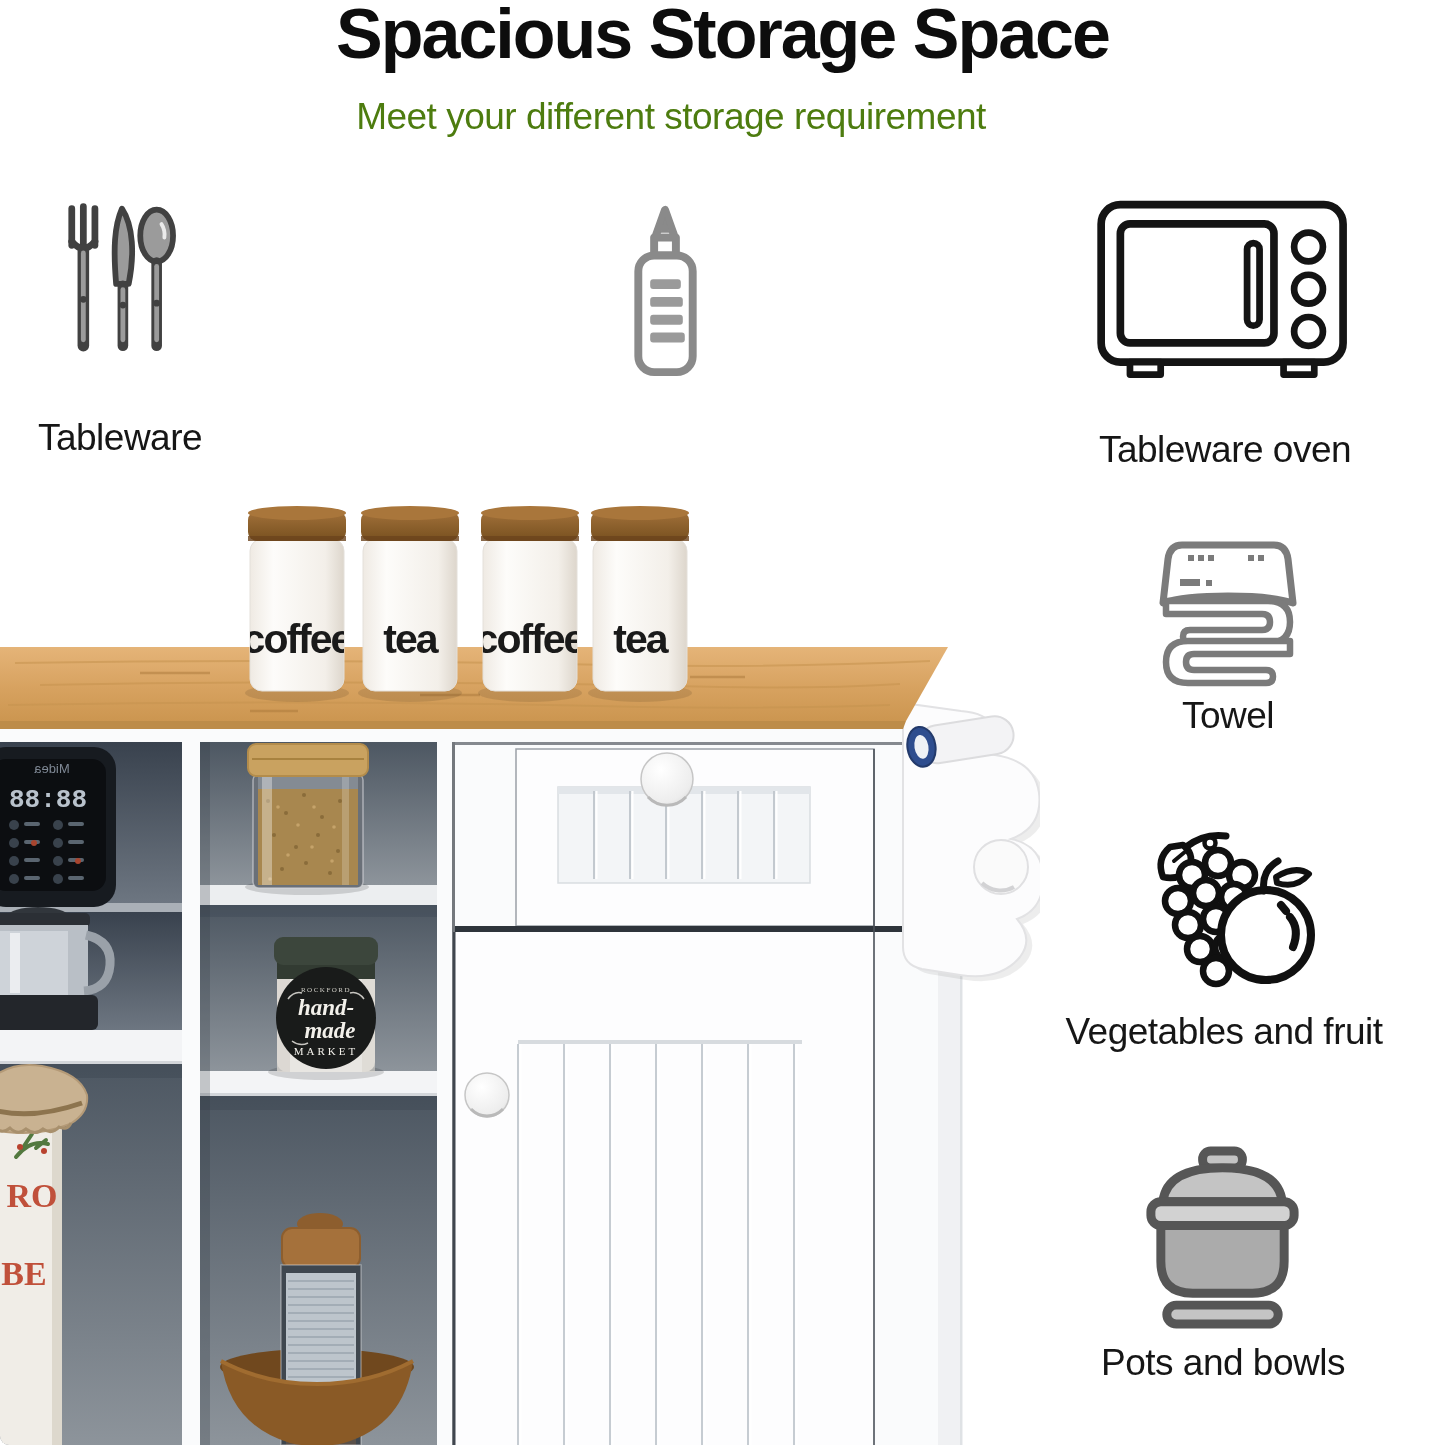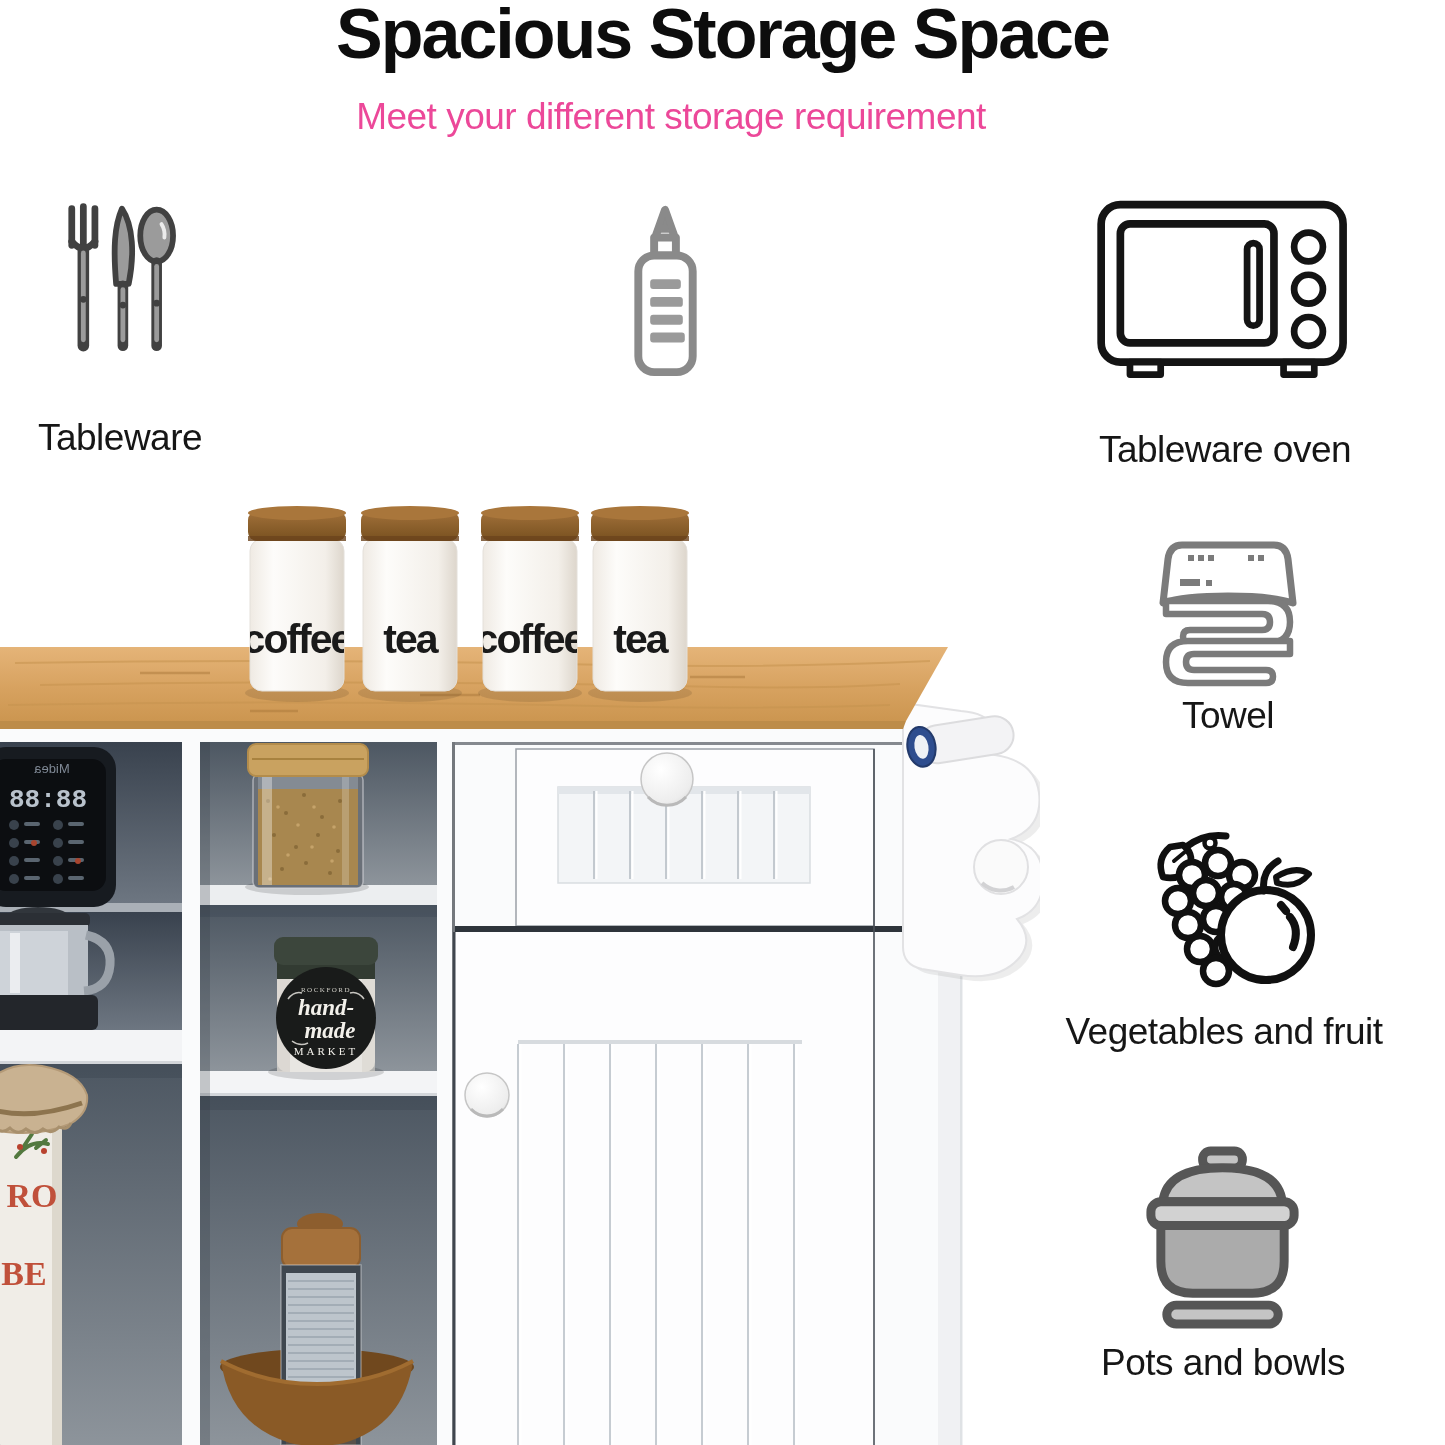--- a/index.html
+++ b/index.html
@@ -1,21 +1,21 @@
 <!DOCTYPE html>
 <html><head>
 <meta charset="utf-8">
 <style>
   html,body{margin:0;padding:0;background:#fff;}
   .page{position:relative;width:1445px;height:1445px;background:#fff;overflow:hidden;
-        font-family:"Liberation Sans",sans-serif;color:#111;}
+        font-family:"Liberation Sans",sans-serif;color:#111;border-radius:9px;}
   .page-title{position:absolute;left:0;top:-6px;width:1445px;text-align:center;
         font-size:70px;font-weight:bold;letter-spacing:-2px;color:#0d0d0d;}
   .page-subtitle{position:absolute;left:0;top:96px;width:1342px;text-align:center;
-        font-size:37px;letter-spacing:-0.5px;color:#ec4899;}
+        font-size:37px;letter-spacing:-0.5px;color:#4d7c0f;}
   .feature{position:absolute;}
   .icon-box{position:absolute;left:0;top:0;width:100%;height:185px;
         display:flex;align-items:center;justify-content:center;}
   .side .icon-box{height:170px;}
   .feature-label{position:absolute;left:0;width:100%;display:flex;align-items:center;
         justify-content:center;text-align:center;font-size:37px;line-height:44px;
         letter-spacing:-0.5px;color:#161616;white-space:pre-line;}
   .row .feature-label{top:205px;height:90px;}
   .photo{position:absolute;left:0;top:495px;width:1040px;height:950px;}
   svg{display:block;}

